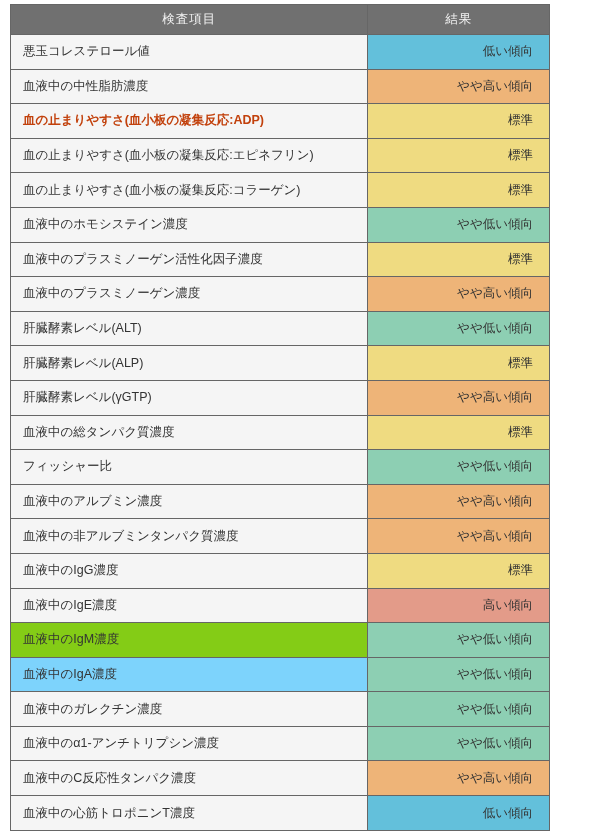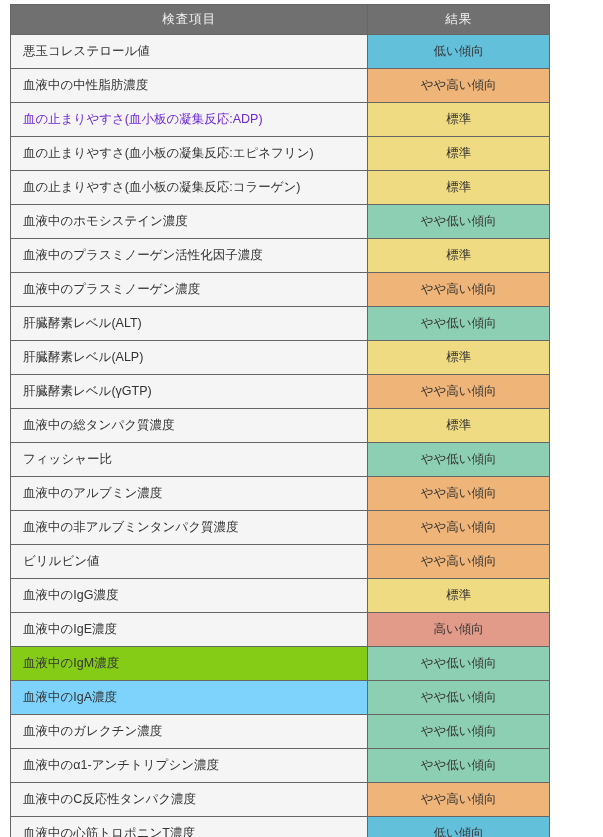--- a/index.html
+++ b/index.html
@@ -37,21 +37,21 @@
     height: 33px;
     border: 1px solid #666666;
     overflow: hidden;
     white-space: nowrap;
   }
   td.item-cell {
     text-align: left;
     padding: 0 8px 0 12px;
   }
   td.result-cell {
-    text-align: center;
+    text-align: right;
     padding: 0 16px;
   }
 </style>
 </head>
 <body>
 
 <div class="page">
   <table class="results">
     <colgroup>
       <col class="col-item">
@@ -66,21 +66,21 @@
     <tbody id="table-body">
         <tr>
           <td class="item-cell" style="background: rgb(245, 245, 245); color: rgb(51, 51, 51);">悪玉コレステロール値</td>
           <td class="result-cell" style="background: rgb(99, 192, 219); color: rgb(51, 51, 51);">低い傾向</td>
         </tr>
         <tr>
           <td class="item-cell" style="background: rgb(245, 245, 245); color: rgb(51, 51, 51); font-family: Liberation Serif, serif;">血液中の中性脂肪濃度</td>
           <td class="result-cell" style="background: rgb(238, 180, 120); color: rgb(51, 51, 51);">やや高い傾向</td>
         </tr>
         <tr>
-          <td class="item-cell" style="background: rgb(245, 245, 245); color: #6d28d9;">血の止まりやすさ(血小板の凝集反応:ADP)</td>
+          <td class="item-cell" style="background: rgb(245, 245, 245); color: #c2410c; font-weight: bold;">血の止まりやすさ(血小板の凝集反応:ADP)</td>
           <td class="result-cell" style="background: rgb(239, 219, 129); color: rgb(51, 51, 51);">標準</td>
         </tr>
         <tr>
           <td class="item-cell" style="background: rgb(245, 245, 245); color: rgb(51, 51, 51);">血の止まりやすさ(血小板の凝集反応:エピネフリン)</td>
           <td class="result-cell" style="background: rgb(239, 219, 129); color: rgb(51, 51, 51);">標準</td>
         </tr>
         <tr>
           <td class="item-cell" style="background: rgb(245, 245, 245); color: rgb(51, 51, 51);">血の止まりやすさ(血小板の凝集反応:コラーゲン)</td>
           <td class="result-cell" style="background: rgb(239, 219, 129); color: rgb(51, 51, 51);">標準</td>
         </tr>
@@ -118,24 +118,20 @@
         </tr>
         <tr>
           <td class="item-cell" style="background: rgb(245, 245, 245); color: rgb(51, 51, 51);">血液中のアルブミン濃度</td>
           <td class="result-cell" style="background: rgb(238, 180, 120); color: rgb(51, 51, 51);">やや高い傾向</td>
         </tr>
         <tr>
           <td class="item-cell" style="background: rgb(245, 245, 245); color: rgb(51, 51, 51);">血液中の非アルブミンタンパク質濃度</td>
           <td class="result-cell" style="background: rgb(238, 180, 120); color: rgb(51, 51, 51);">やや高い傾向</td>
         </tr>
         <tr>
-          <td class="item-cell" style="background: rgb(245, 245, 245); color: rgb(51, 51, 51);">ビリルビン値</td>
-          <td class="result-cell" style="background: rgb(238, 180, 120); color: rgb(51, 51, 51);">やや高い傾向</td>
-        </tr>
-        <tr>
           <td class="item-cell" style="background: rgb(245, 245, 245); color: rgb(51, 51, 51);">血液中のIgG濃度</td>
           <td class="result-cell" style="background: rgb(239, 219, 129); color: rgb(51, 51, 51);">標準</td>
         </tr>
         <tr>
           <td class="item-cell" style="background: rgb(245, 245, 245); color: rgb(51, 51, 51);">血液中のIgE濃度</td>
           <td class="result-cell" style="background: rgb(227, 155, 137); color: rgb(51, 51, 51);">高い傾向</td>
         </tr>
         <tr>
           <td class="item-cell" style="background: #84cc16; color: rgb(51, 51, 51);">血液中のIgM濃度</td>
           <td class="result-cell" style="background: rgb(141, 207, 179); color: rgb(51, 51, 51);">やや低い傾向</td>

